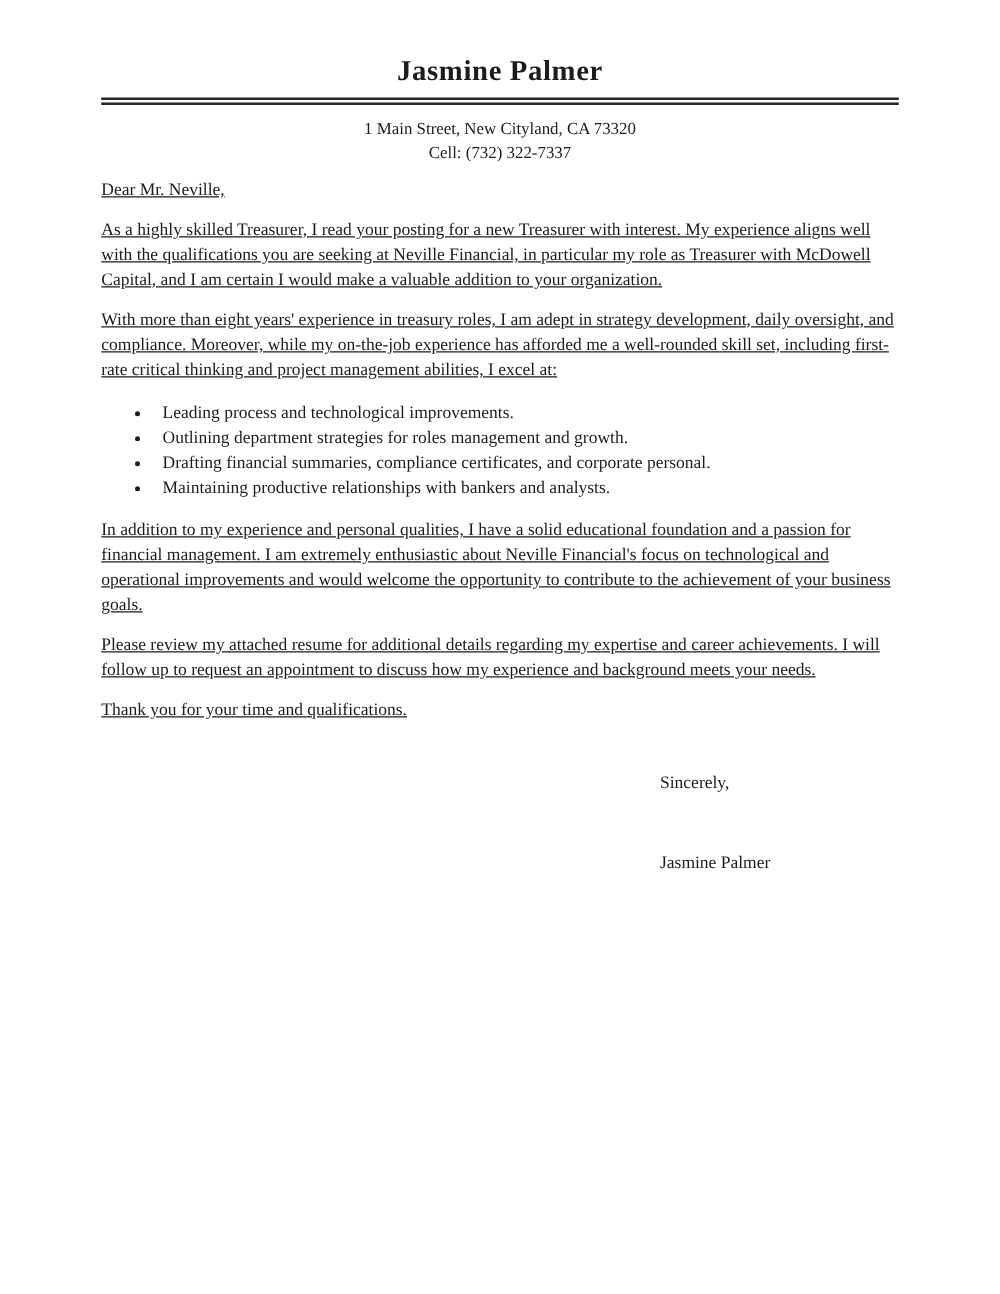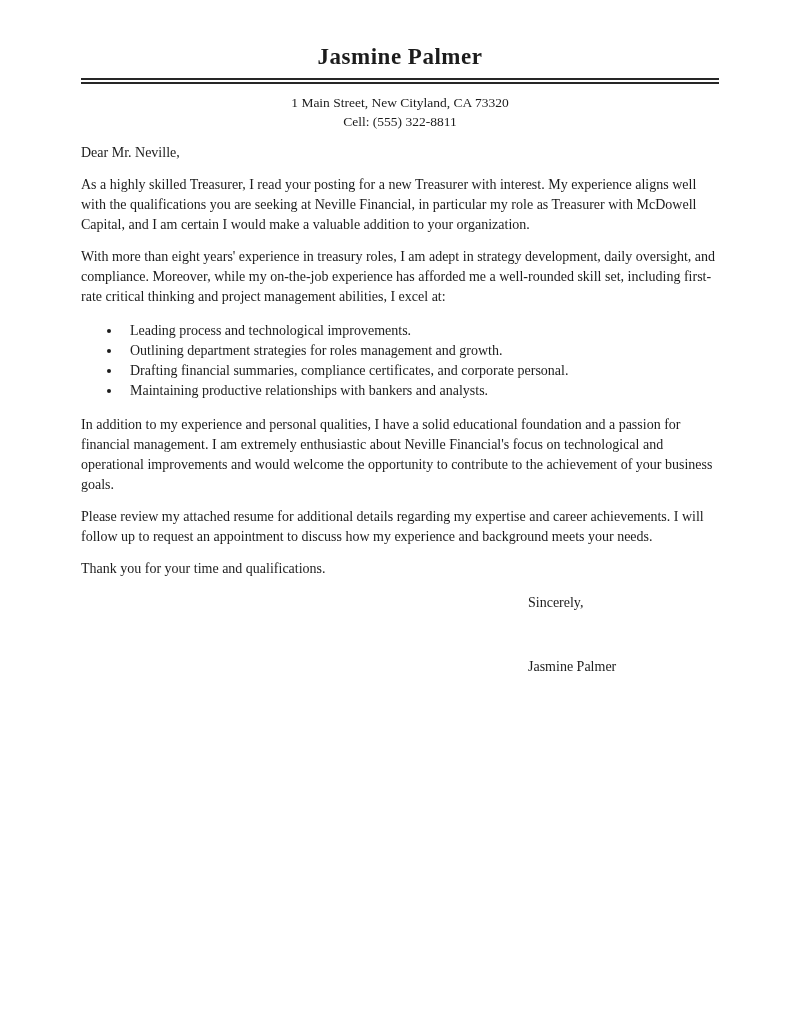--- a/index.html
+++ b/index.html
@@ -39,55 +39,56 @@
   }
   .salutation {
     margin: 20px 0 12px 0;
   }
   p.body-text, p.salutation {
     font-size: 14px;
     line-height: 20px;
     margin-top: 12px;
     margin-bottom: 12px;
     text-align: left;
+    text-decoration: underline;
   }
   ul.skills {
     margin: 14px 0;
     padding-left: 41px;
     font-size: 14px;
     line-height: 20px;
   }
   ul.skills li {
     padding-left: 8px;
     margin: 0;
   }
   .closing-block {
     margin-left: 447px;
-    margin-top: 14px;
+    margin-top: 38px;
   }
   .closing-block p {
     font-size: 14px;
     line-height: 20px;
     margin: 0;
   }
   .closing-block .signature {
     margin-top: 44px;
   }
 </style>
 </head>
 <body>
 
 <div class="page">
 
   <header>
     <h1 class="name">Jasmine Palmer</h1>
     <div class="rule"></div>
     <div class="contact">
       <div>1 Main Street, New Cityland, CA 73320</div>
-      <div>Cell: (555) 322-8811</div>
+      <div>Cell: (732) 322-7337</div>
     </div>
   </header>
 
   <main>
     <p class="salutation">Dear Mr. Neville,</p>
 
     <p class="body-text">As a highly skilled Treasurer, I read your posting for a new Treasurer with interest. My experience aligns well with the qualifications you are seeking at Neville Financial, in particular my role as Treasurer with McDowell Capital, and I am certain I would make a valuable addition to your organization.</p>
 
     <p class="body-text">With more than eight years' experience in treasury roles, I am adept in strategy development, daily oversight, and compliance. Moreover, while my on-the-job experience has afforded me a well-rounded skill set, including first-rate critical thinking and project management abilities, I excel at:</p>
 

